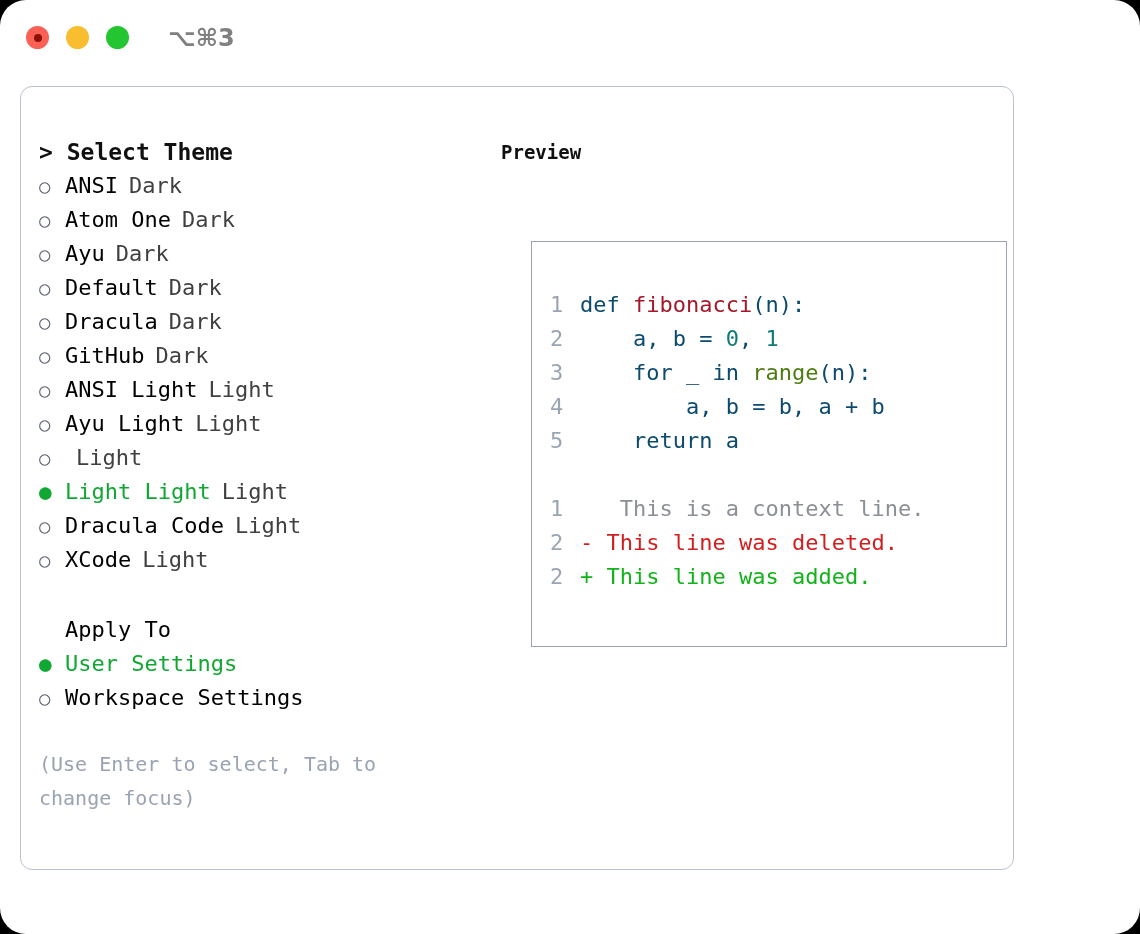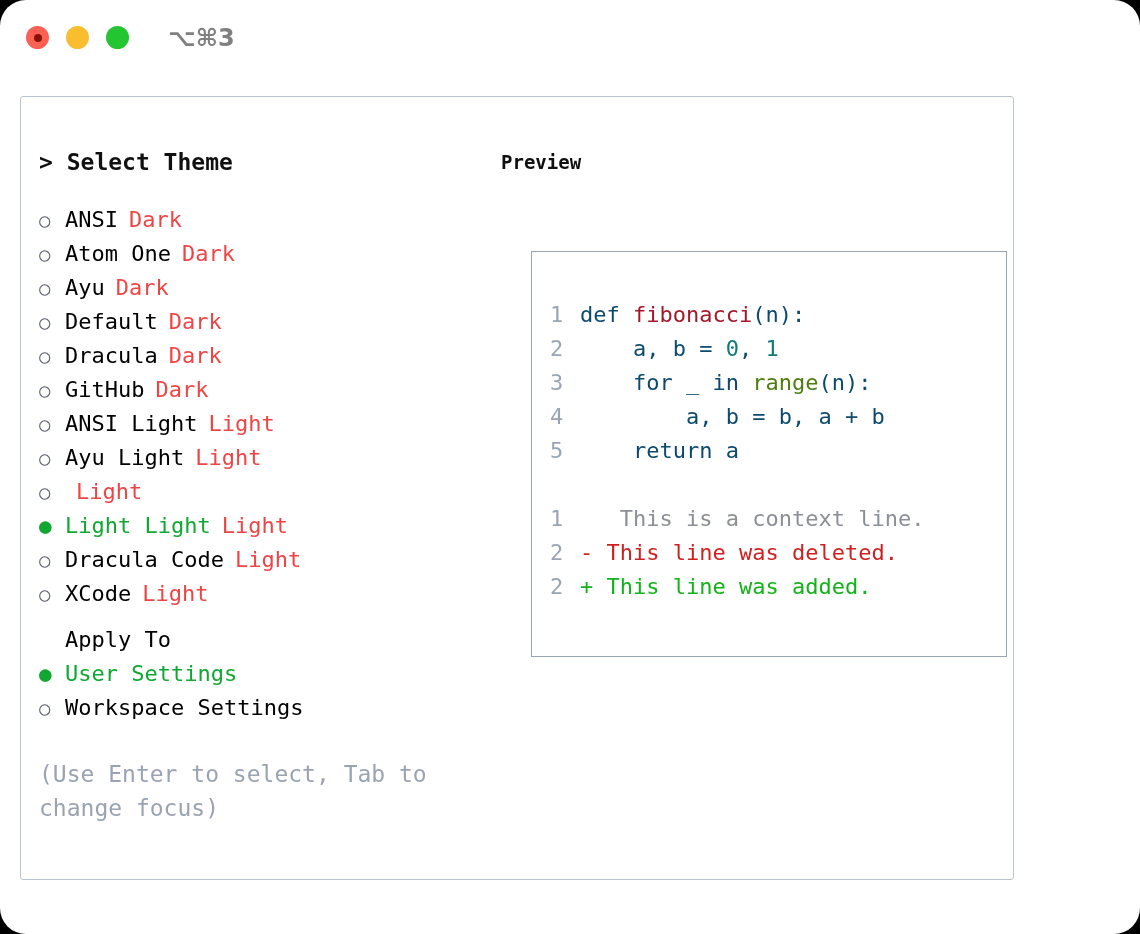--- a/index.html
+++ b/index.html
@@ -68,26 +68,26 @@
     color: #808080;
     letter-spacing: 0px;
     line-height: 28px;
     font-family: "DejaVu Sans", "Liberation Sans", sans-serif;
   }
 
   
   .dialog {
     position: absolute;
     left: 20px;
-    top: 96px;
+    top: 86px;
     width: 994px;
     height: 784px;
     box-sizing: border-box;
     border: 1.5px solid #b9c2cf;
-    border-radius: 3px;
+    border-radius: 12px;
     background: #ffffff;
   }
 
   .col-left {
     position: absolute;
     left: 18px;
     top: 48px;
     width: 430px;
   }
   .col-right {
@@ -126,30 +126,29 @@
     color: #10a832;
     font-size: 21px;
   }
   .opt-label {
     color: #000000;
   }
   .opt-label.sel {
     color: #10a832;
   }
   .opt-tag {
-    color: #ef4444;
+    color: #404040;
     padding-left: 11px;
-    margin-top: 24px;
   }
 
   .spacer-lg { height: 36px; }
   .spacer-md { height: 32px; }
 
   .hint {
-    font-size: 23px;
+    font-size: 20px;
     color: #9aa3b2;
     line-height: 34px;
     width: 410px;
   }
 
   
   .preview-title {
     font-size: 19px;
     font-weight: 700;
     color: #101010;

